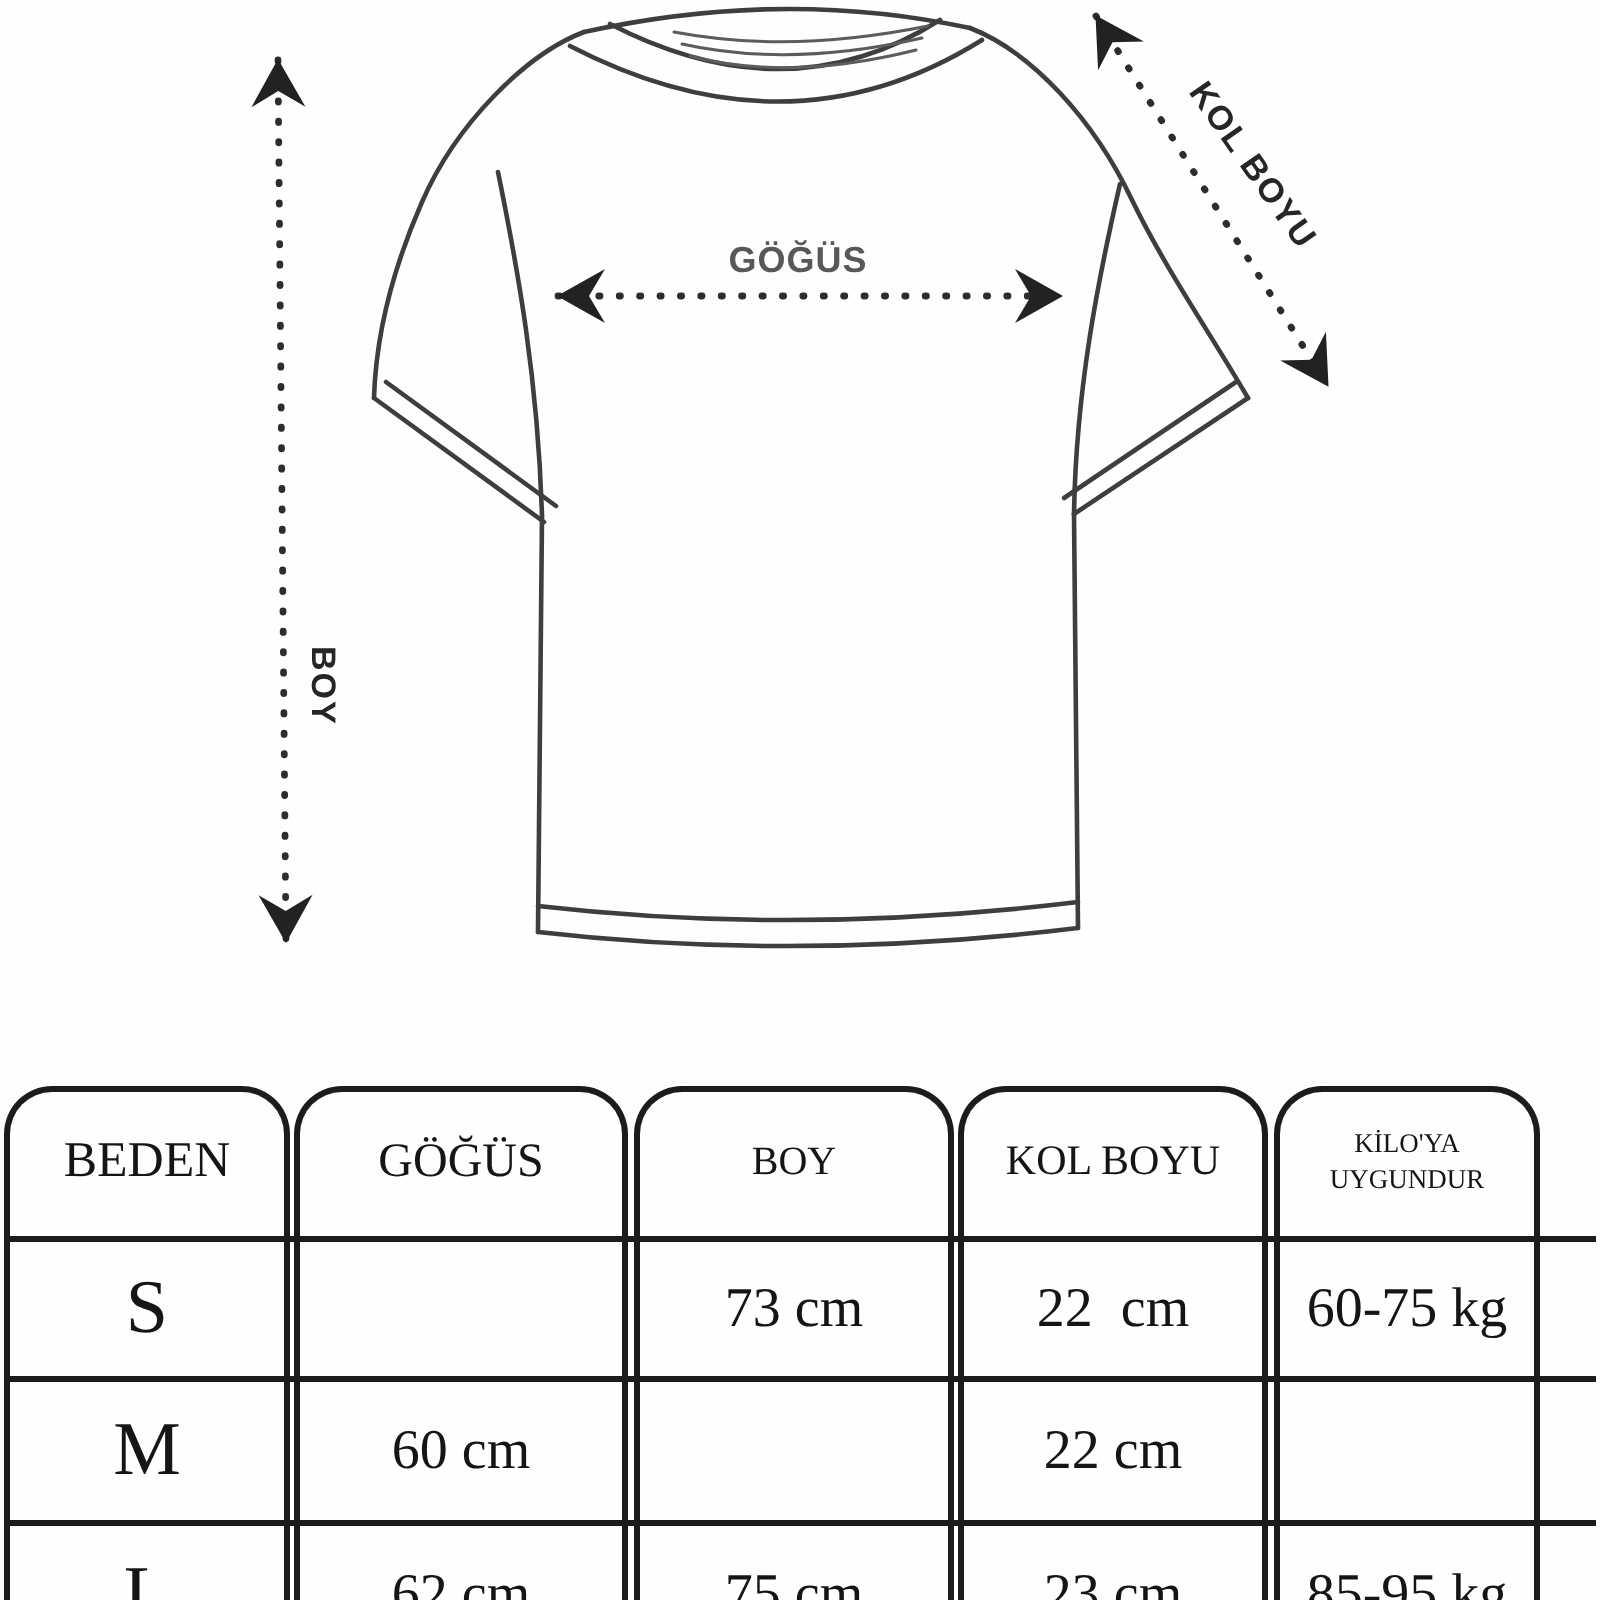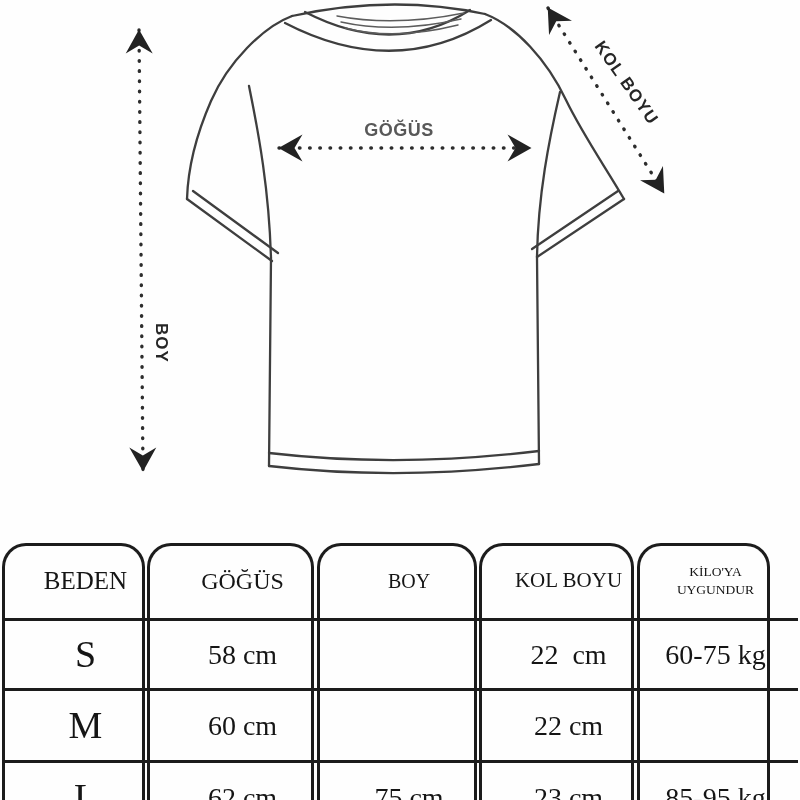--- a/index.html
+++ b/index.html
@@ -22,21 +22,21 @@
   }
   .c1{left:2px;width:143px}
   .c2{left:147px;width:167px}
   .c3{left:317px;width:160px}
   .c4{left:479px;width:155px}
   .c5{left:637px;width:133px}
   .rowline{position:absolute;left:2px;width:796px;height:3px;background:#1c1c1c;}
   .l1{top:618px}.l2{top:688px}.l3{top:760px}
   .cell{
     position:absolute;display:flex;align-items:center;justify-content:center;
-    text-align:center;white-space:pre-wrap;line-height:1.2;padding-left:12px;
+    text-align:center;white-space:pre-wrap;line-height:1.2;
   }
   .rH{top:546px;height:70px}
   .r0{top:622px;height:65px}
   .r1{top:692px;height:67px}
   .r2{top:764px;height:67px}
   .h1{font-size:25px}.h2{font-size:24px}.h3{font-size:20px}.h4{font-size:21px}
   .h5{font-size:13.5px;line-height:1.3}
   .sizecell{font-size:38px}
   .valcell{font-size:28px}
 </style>
@@ -100,21 +100,21 @@
     <div class="rowline l3"></div>
 
     <div class="cell rH c1 h1">BEDEN</div>
     <div class="cell rH c2 h2">GÖĞÜS</div>
     <div class="cell rH c3 h3">BOY</div>
     <div class="cell rH c4 h4">KOL BOYU</div>
     <div class="cell rH c5 h5">KİLO'YA
 UYGUNDUR</div>
 
     <div class="cell r0 c1 sizecell">S</div>
-    <div class="cell r0 c2 valcell">58 cm</div>
+    <div class="cell r0 c3 valcell">73 cm</div>
     <div class="cell r0 c4 valcell">22  cm</div>
     <div class="cell r0 c5 valcell">60-75 kg</div>
 
     <div class="cell r1 c1 sizecell">M</div>
     <div class="cell r1 c2 valcell">60 cm</div>
     <div class="cell r1 c4 valcell">22 cm</div>
 
     <div class="cell r2 c1 sizecell">L</div>
     <div class="cell r2 c2 valcell">62 cm</div>
     <div class="cell r2 c3 valcell">75 cm</div>

